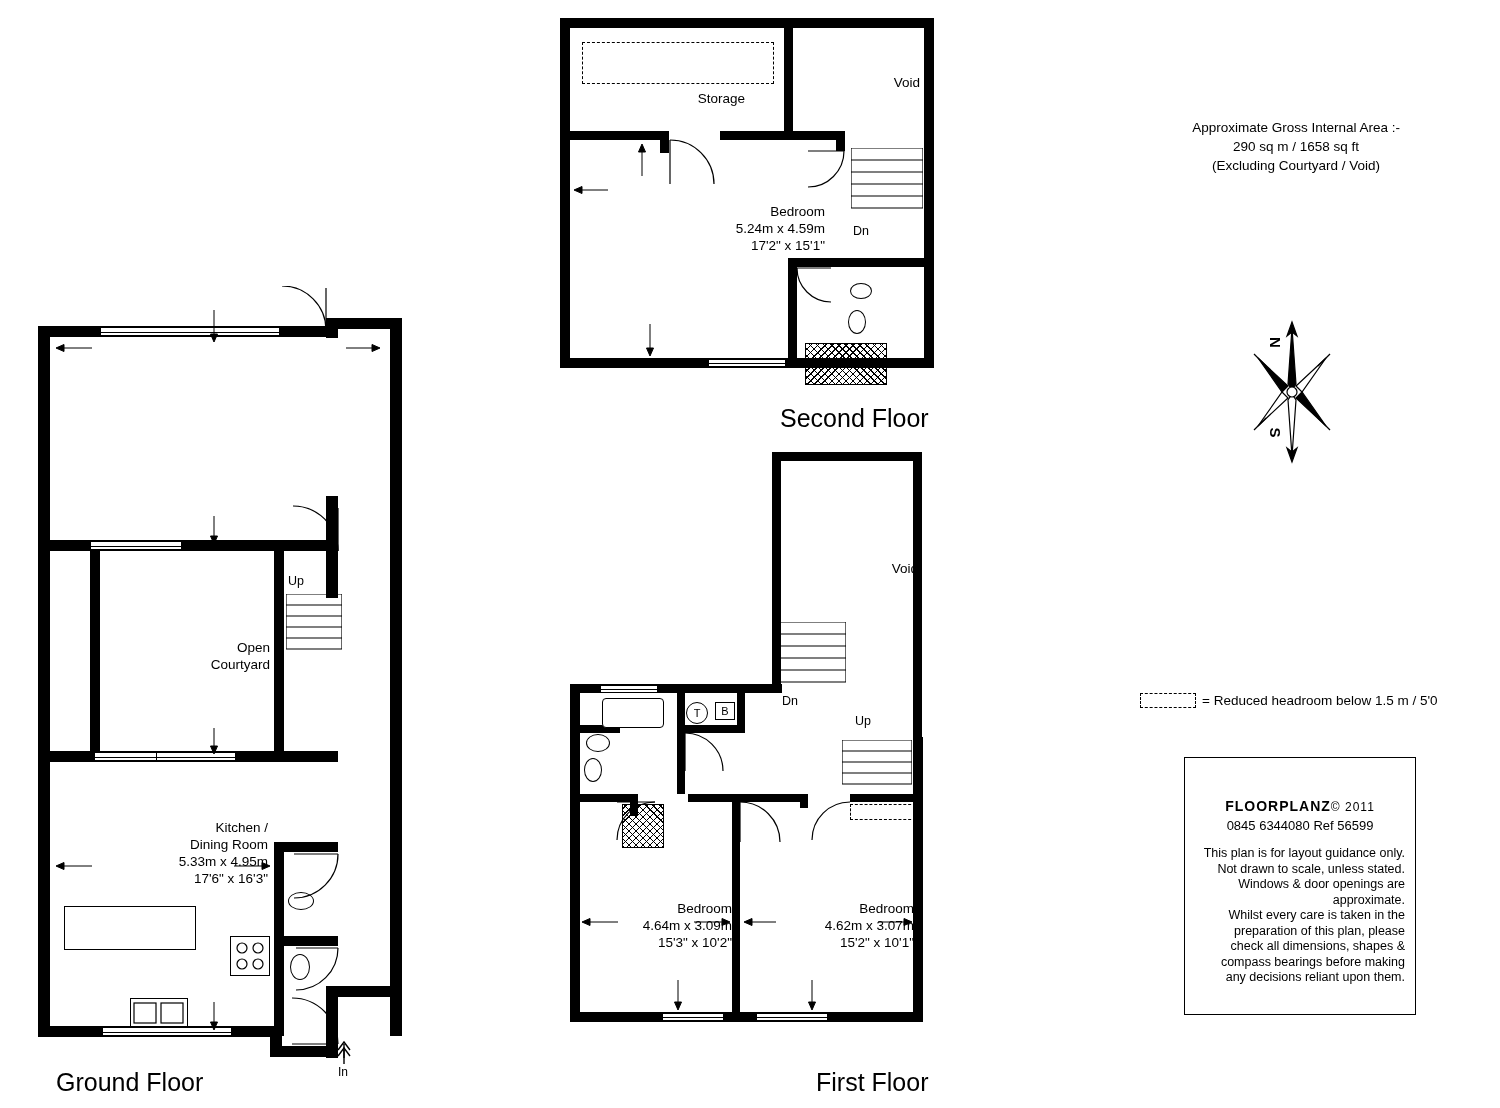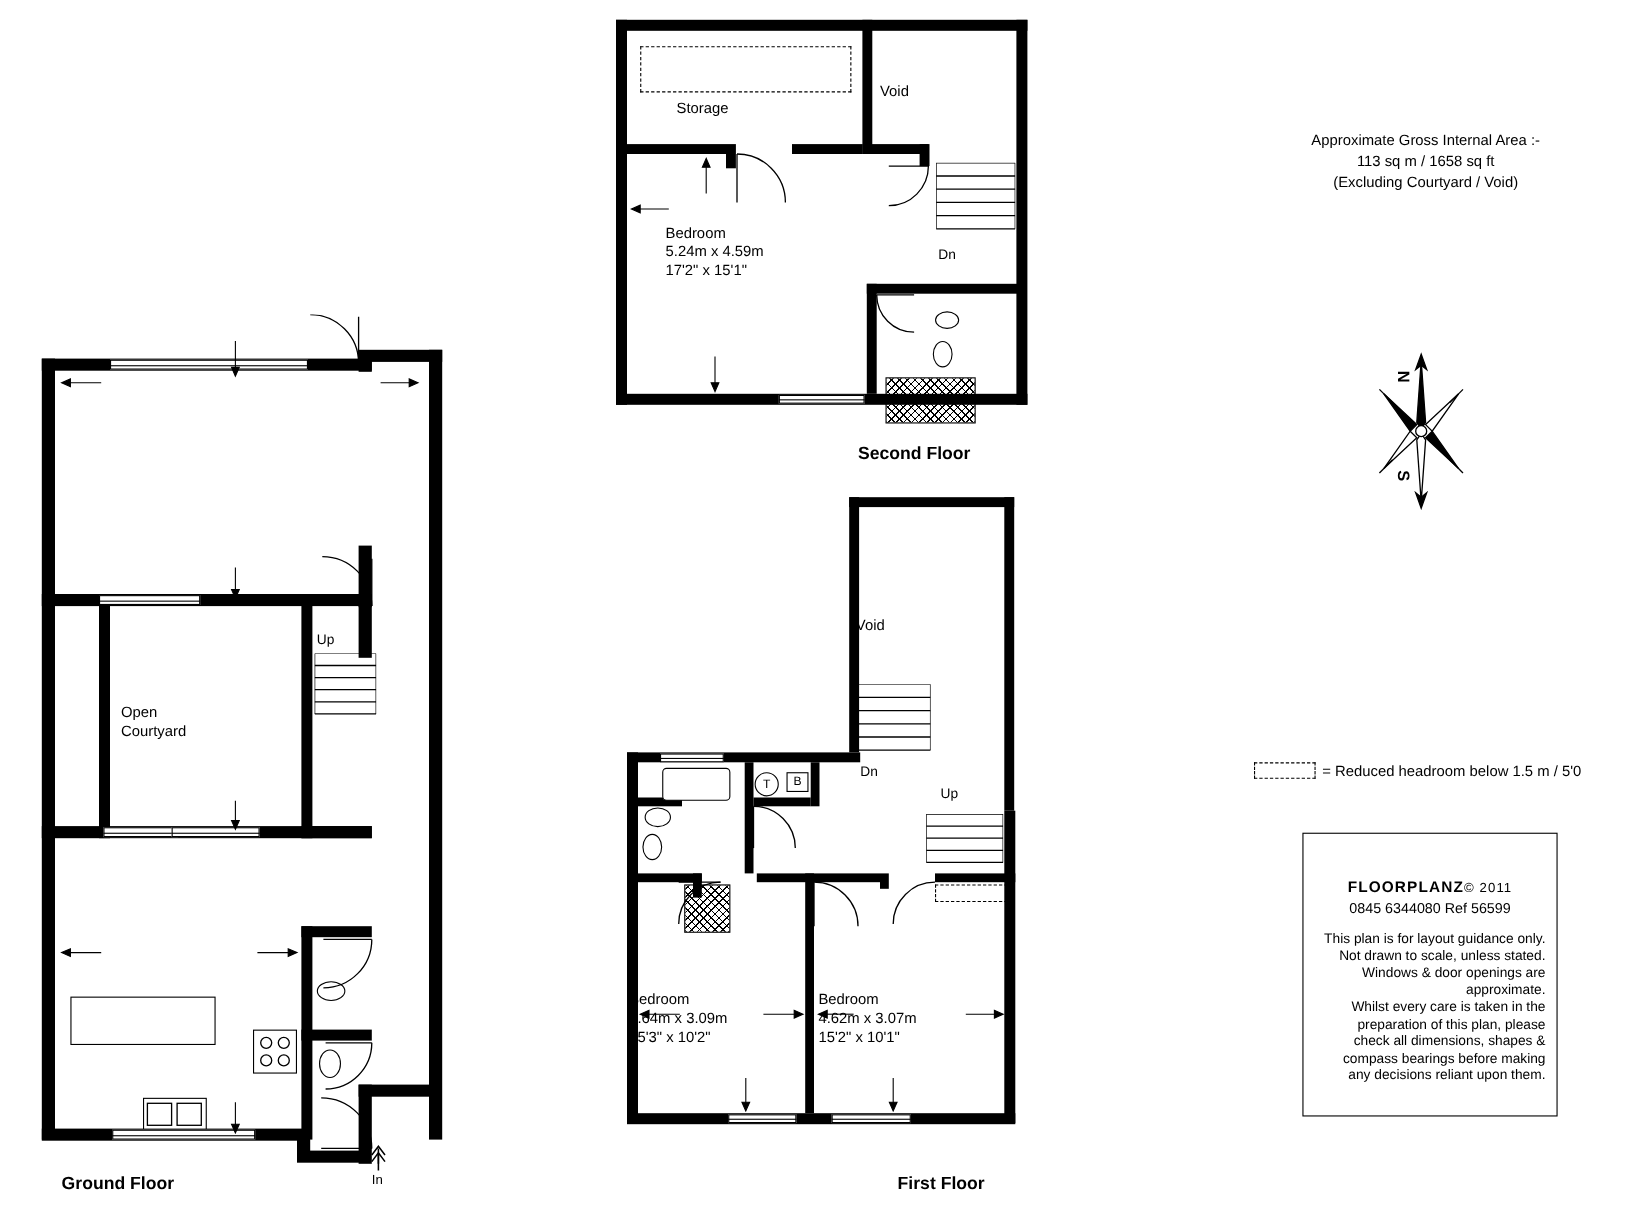--- a/index.html
+++ b/index.html
@@ -15,30 +15,30 @@
     position: relative;
     width: 1500px;
     height: 1108px;
     overflow: hidden;
     background: #ffffff;
   }
   .abs { position: absolute; }
   .wall { position: absolute; background: #000000; }
   .room-label {
     position: absolute;
-    text-align: left;
+    text-align: right;
     font-size: 13.5px;
     line-height: 17px;
     color: #000;
     white-space: nowrap;
   }
   .floor-title {
     position: absolute;
-    font-size: 16px;
-    font-weight: bold;
+    font-size: 25px;
+    font-weight: normal;
     white-space: nowrap;
   }
   .addr {
     position: absolute;
     font-size: 17.5px;
     font-weight: bold;
     line-height: 23px;
     text-align: right;
     white-space: nowrap;
   }
@@ -101,21 +101,21 @@
   .in-label { position: absolute; font-size: 12px; }
 </style>
 </head>
 <body>
 
 <div id="page">
 
 
   <div class="area-note" style="right:100px; top:118px;">
     <div>Approximate Gross Internal Area :-</div>
-    <div>113 sq m / 1658 sq ft</div>
+    <div>290 sq m / 1658 sq ft</div>
     <div>(Excluding Courtyard / Void)</div>
   </div>
 
   <div class="abs" style="left:1232px; top:312px; width:120px; height:160px;">
     <svg width="120" height="160" viewBox="0 0 120 160">
       <g stroke="#000" fill="#000" stroke-width="1.2">
 
         <path d="M60 16 L64 72 L60 78 L56 72 Z" fill="#000"></path>
         <path d="M60 144 L56 88 L60 82 L64 88 Z" fill="#fff"></path>
 
@@ -492,17 +492,23 @@
         <path d="M306 778 l0 -14 M300 770 l6 -8 l6 8"></path>
         <path d="M300 784 l0 -14 M294 776 l6 -8 l6 8" transform="translate(6,-12)"></path>
       </g>
     </svg>
     <div class="in-label" style="left:300px; top:779px;">In</div>
 
     <div class="room-label" style="left:72px; top:336px; width:160px; white-space: pre-line;">
       <span>Open
 Courtyard</span>
     </div>
+    <div class="room-label" style="left:50px; top:533px; width:180px; white-space: normal;">
+      <div style="white-space: pre-line;">Kitchen /
+Dining Room</div>
+      <div>5.33m x 4.95m</div>
+      <div>17'6" x 16'3"</div>
+    </div>
   </div>
 
   <div class="floor-title" style="left:56px; top:1068px;">Ground Floor</div>
 
 </div>
 
 </body></html>

